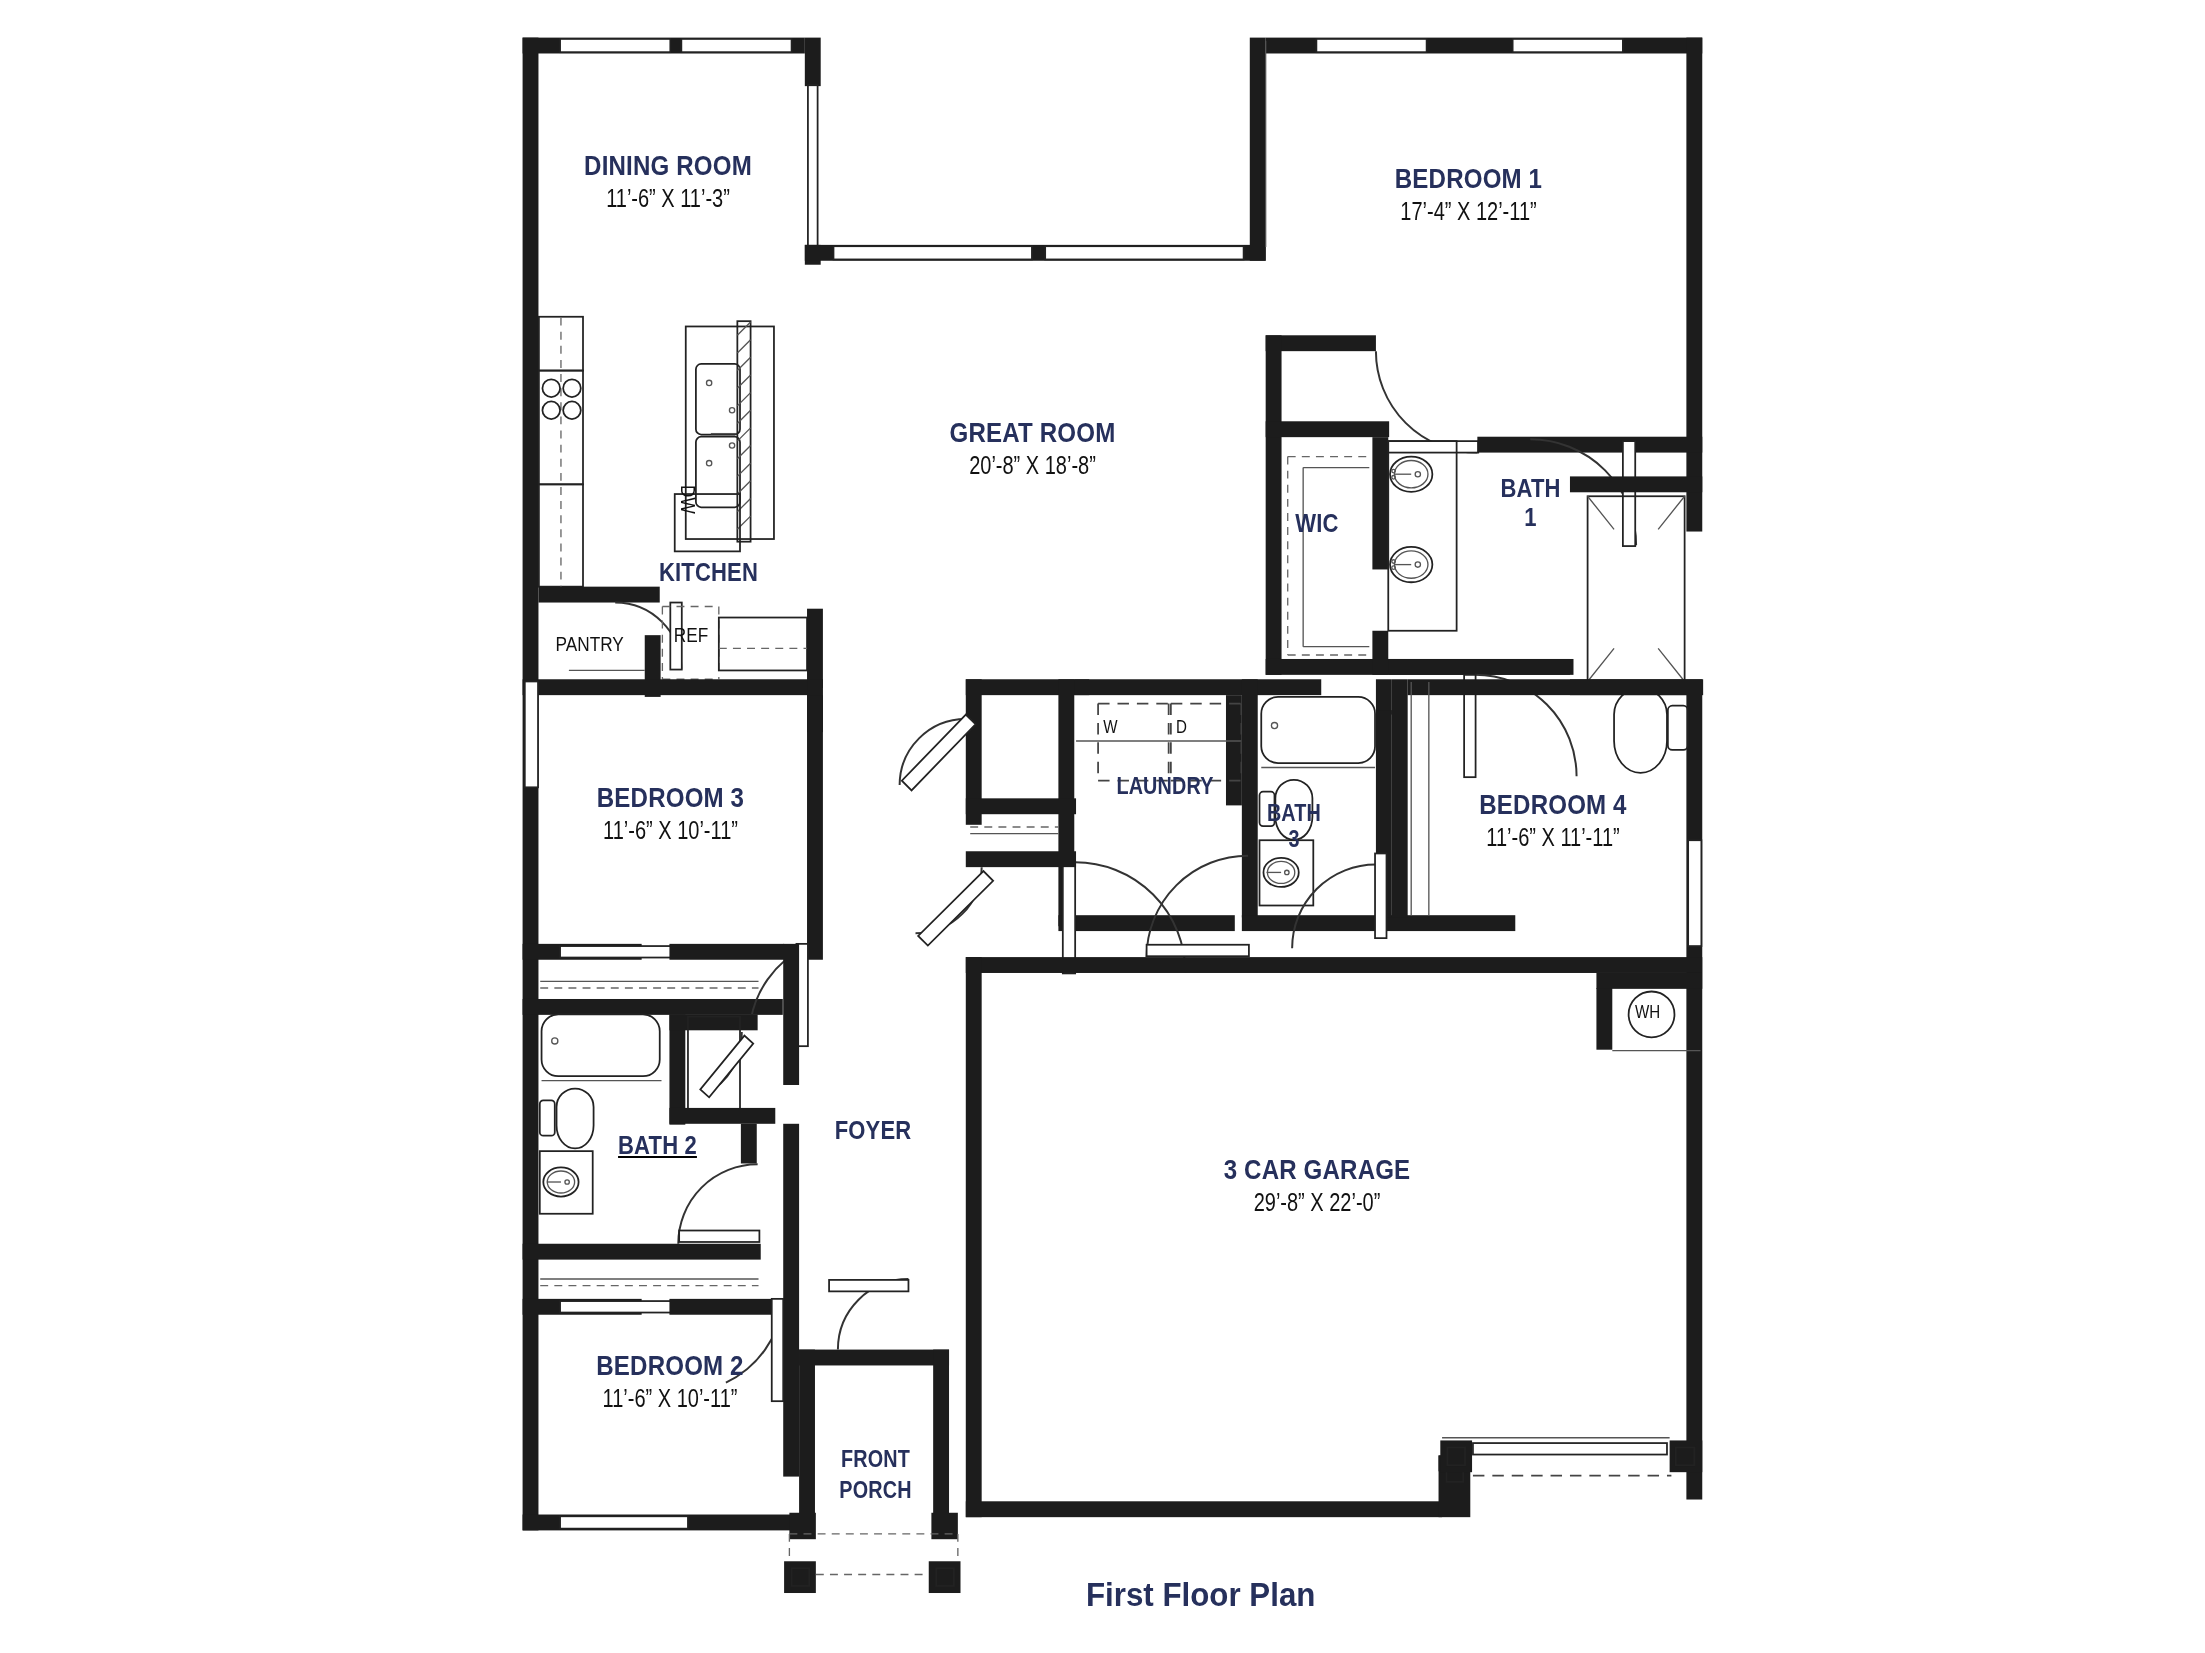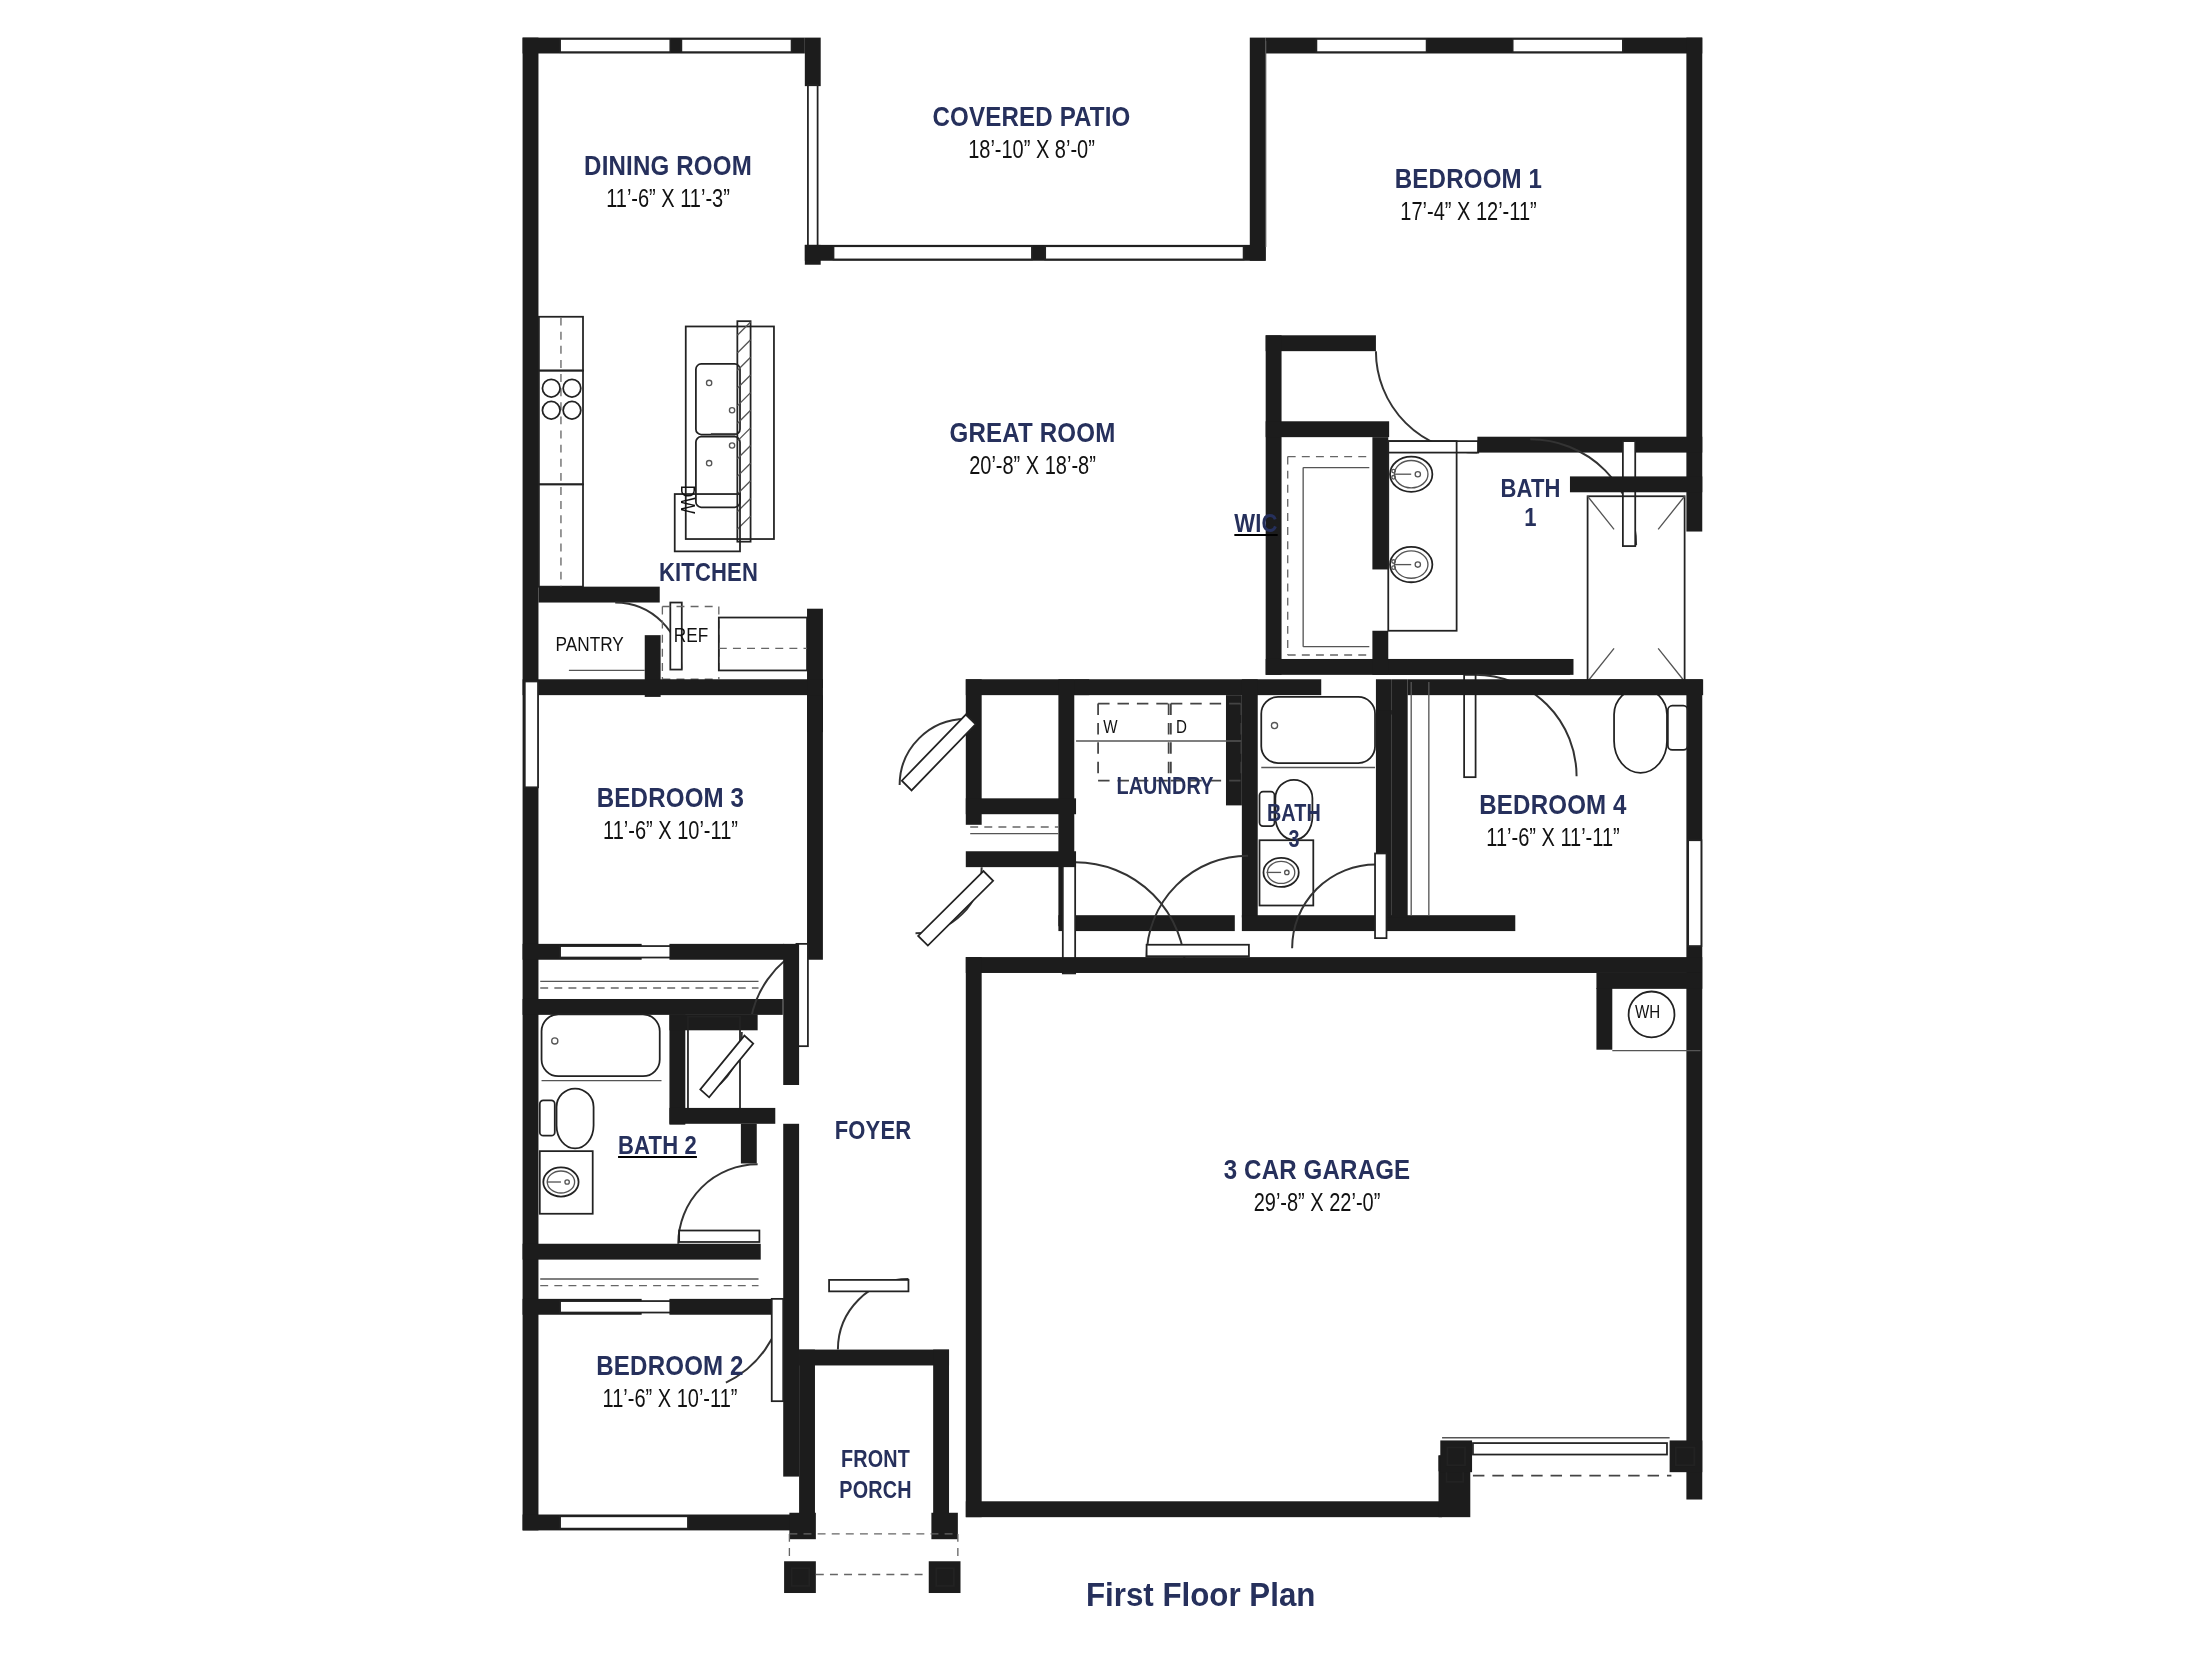--- a/index.html
+++ b/index.html
@@ -303,36 +303,32 @@
   <rect class="thin" x="3340" y="3272" width="440" height="26"></rect>
   <path class="dash" d="M3340 3346 L3790 3346"></path>
   <path class="thin2" d="M3270 3260 L3786 3260"></path>
 </svg>
 
 <div class="room f64" style="left:538px;top:150px;width:260px;">
   <span class="nm">DINING ROOM</span>
   <span class="dim">11’-6” X 11’-3”</span>
 </div>
 
-<div class="room f64" style="left:864px;top:101px;width:335px;">
-  <span class="nm">COVERED PATIO</span>
-  <span class="dim">18’-10” X 8’-0”</span>
-</div>
 
 <div class="room f64" style="left:1314px;top:163px;width:309px;">
   <span class="nm">BEDROOM 1</span>
   <span class="dim">17’-4” X 12’-11”</span>
 </div>
 
 <div class="room f64" style="left:878px;top:417px;width:309px;">
   <span class="nm">GREAT ROOM</span>
   <span class="dim">20’-8” X 18’-8”</span>
 </div>
 
-<div class="room f58" style="left:1214px;top:509px;width:84px;text-decoration:underline;">
+<div class="room f58" style="left:1275px;top:509px;width:84px;">
   <span class="nm">WIC</span>
 </div>
 
 <div class="room f58" style="left:1480px;top:474px;width:101px;">
   <span class="nm">BATH</span>
   <span class="nm">1</span>
 </div>
 
 <div class="room f58" style="left:629px;top:558px;width:159px;">
   <span class="nm">KITCHEN</span>

